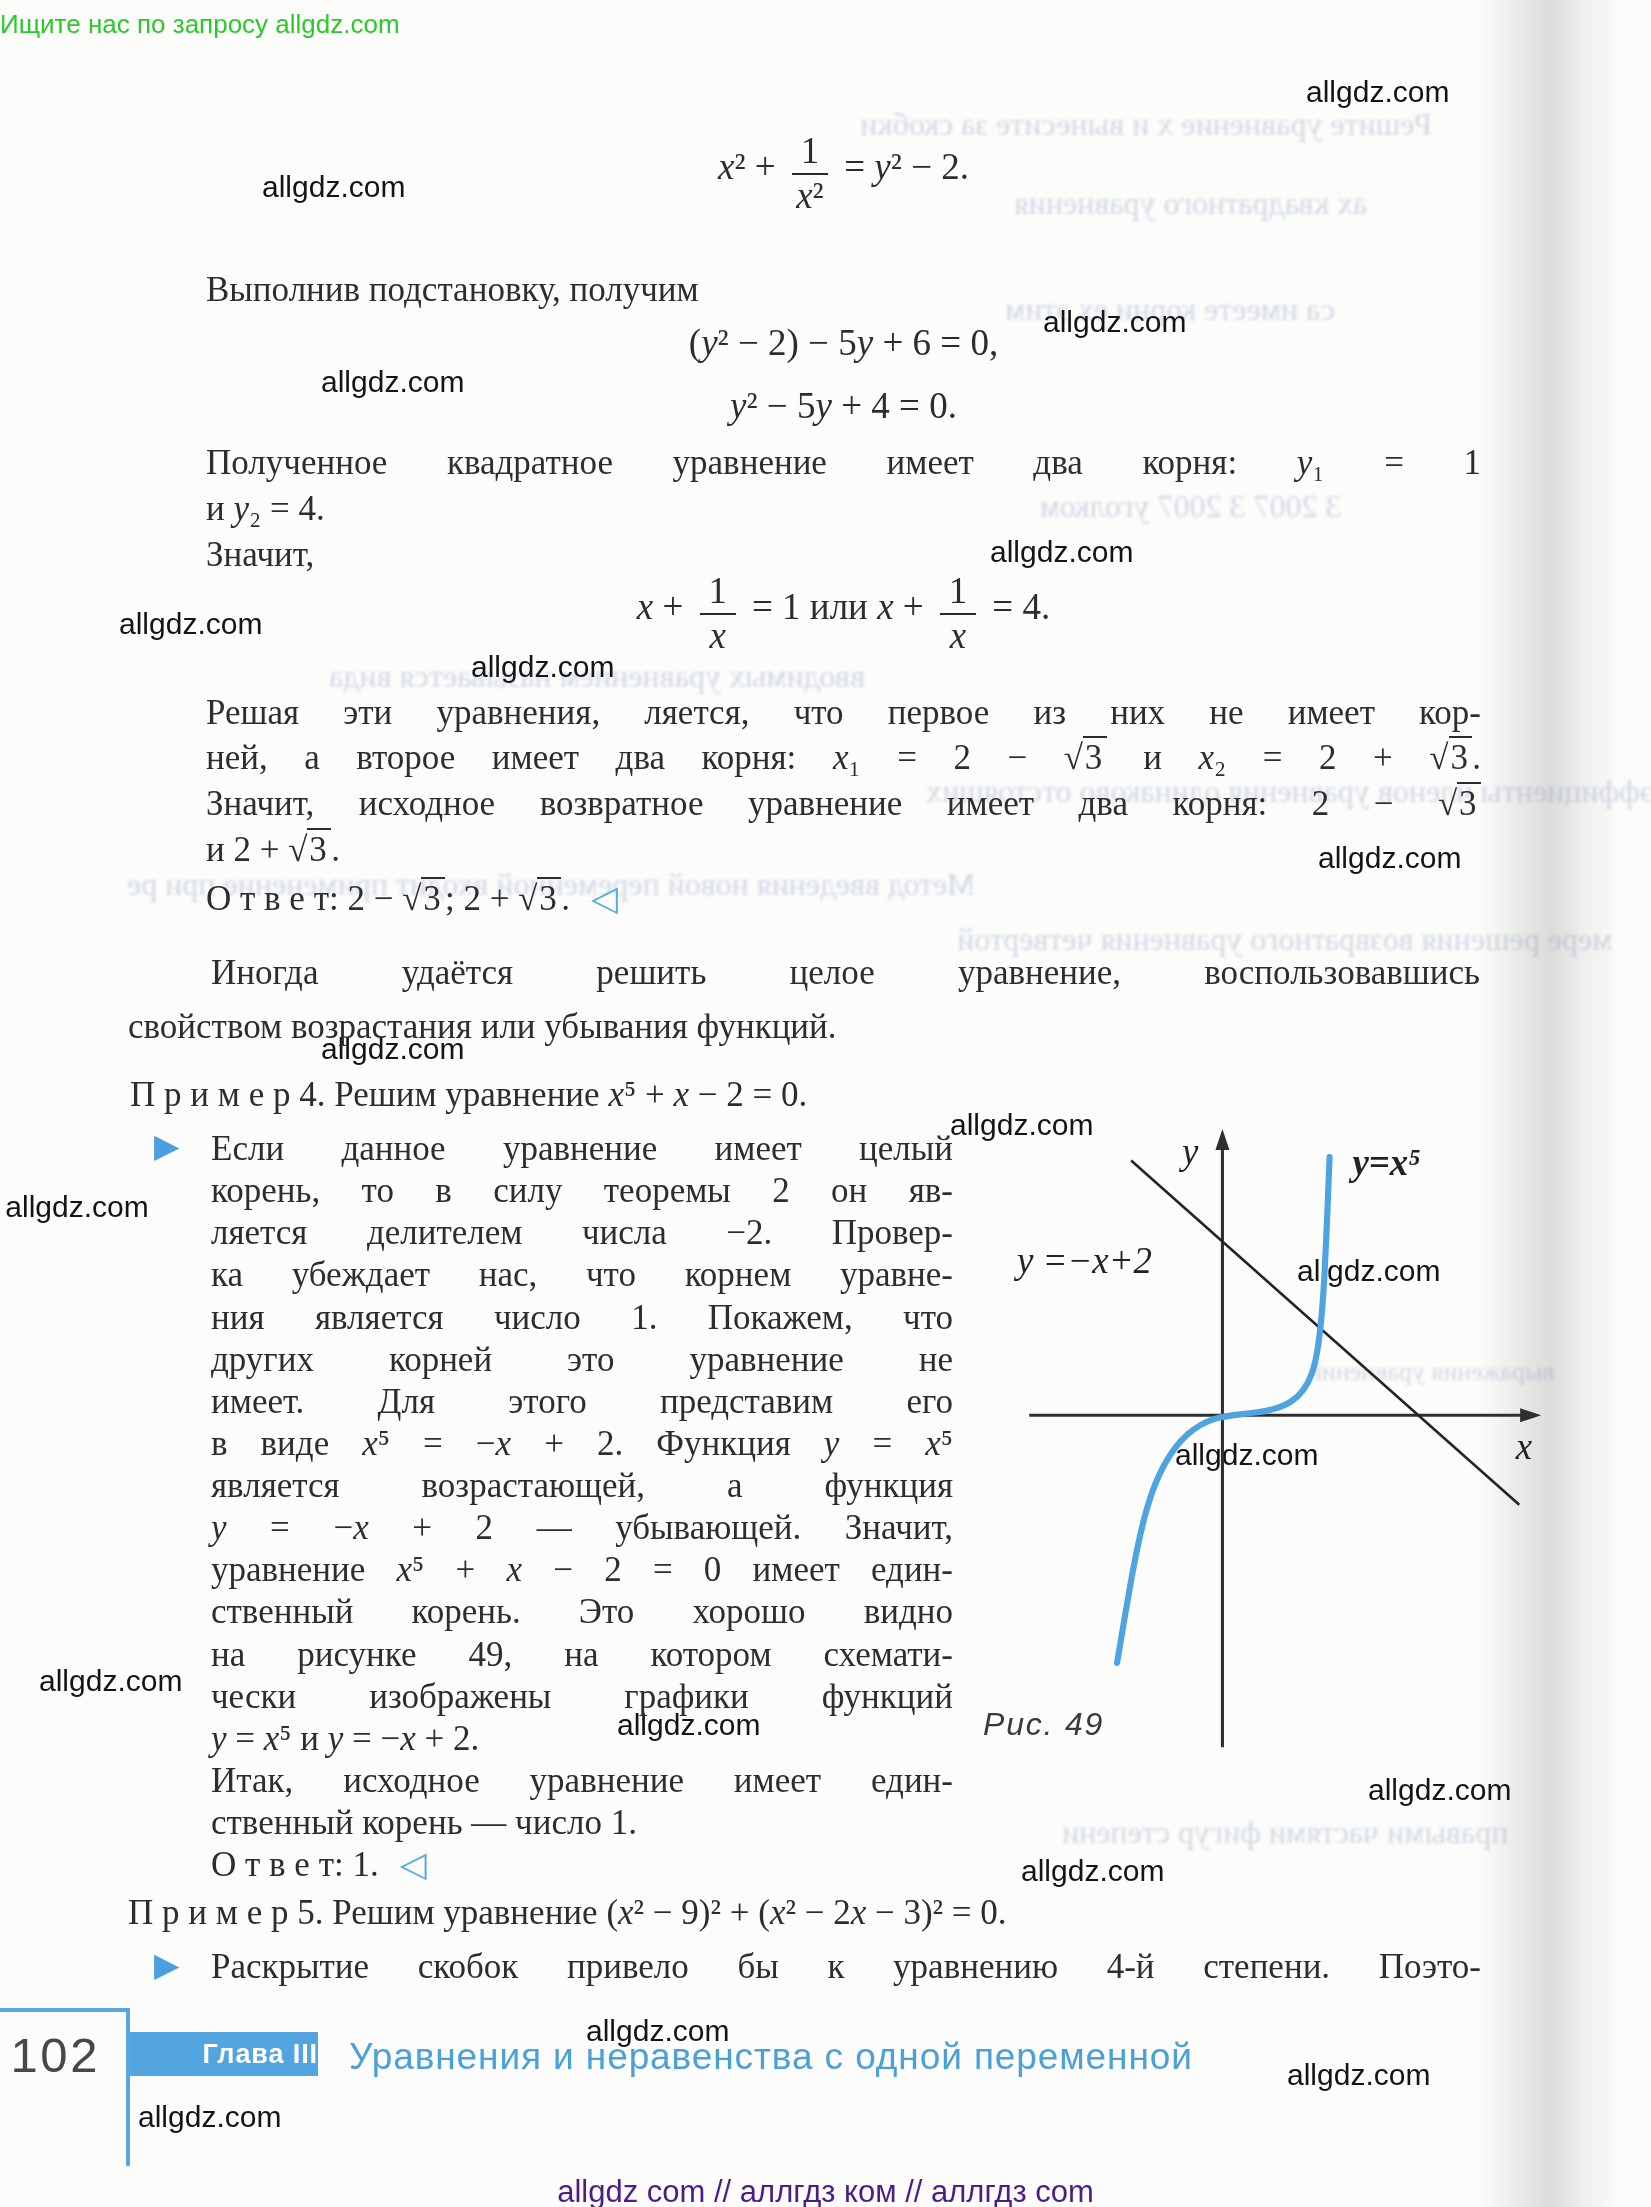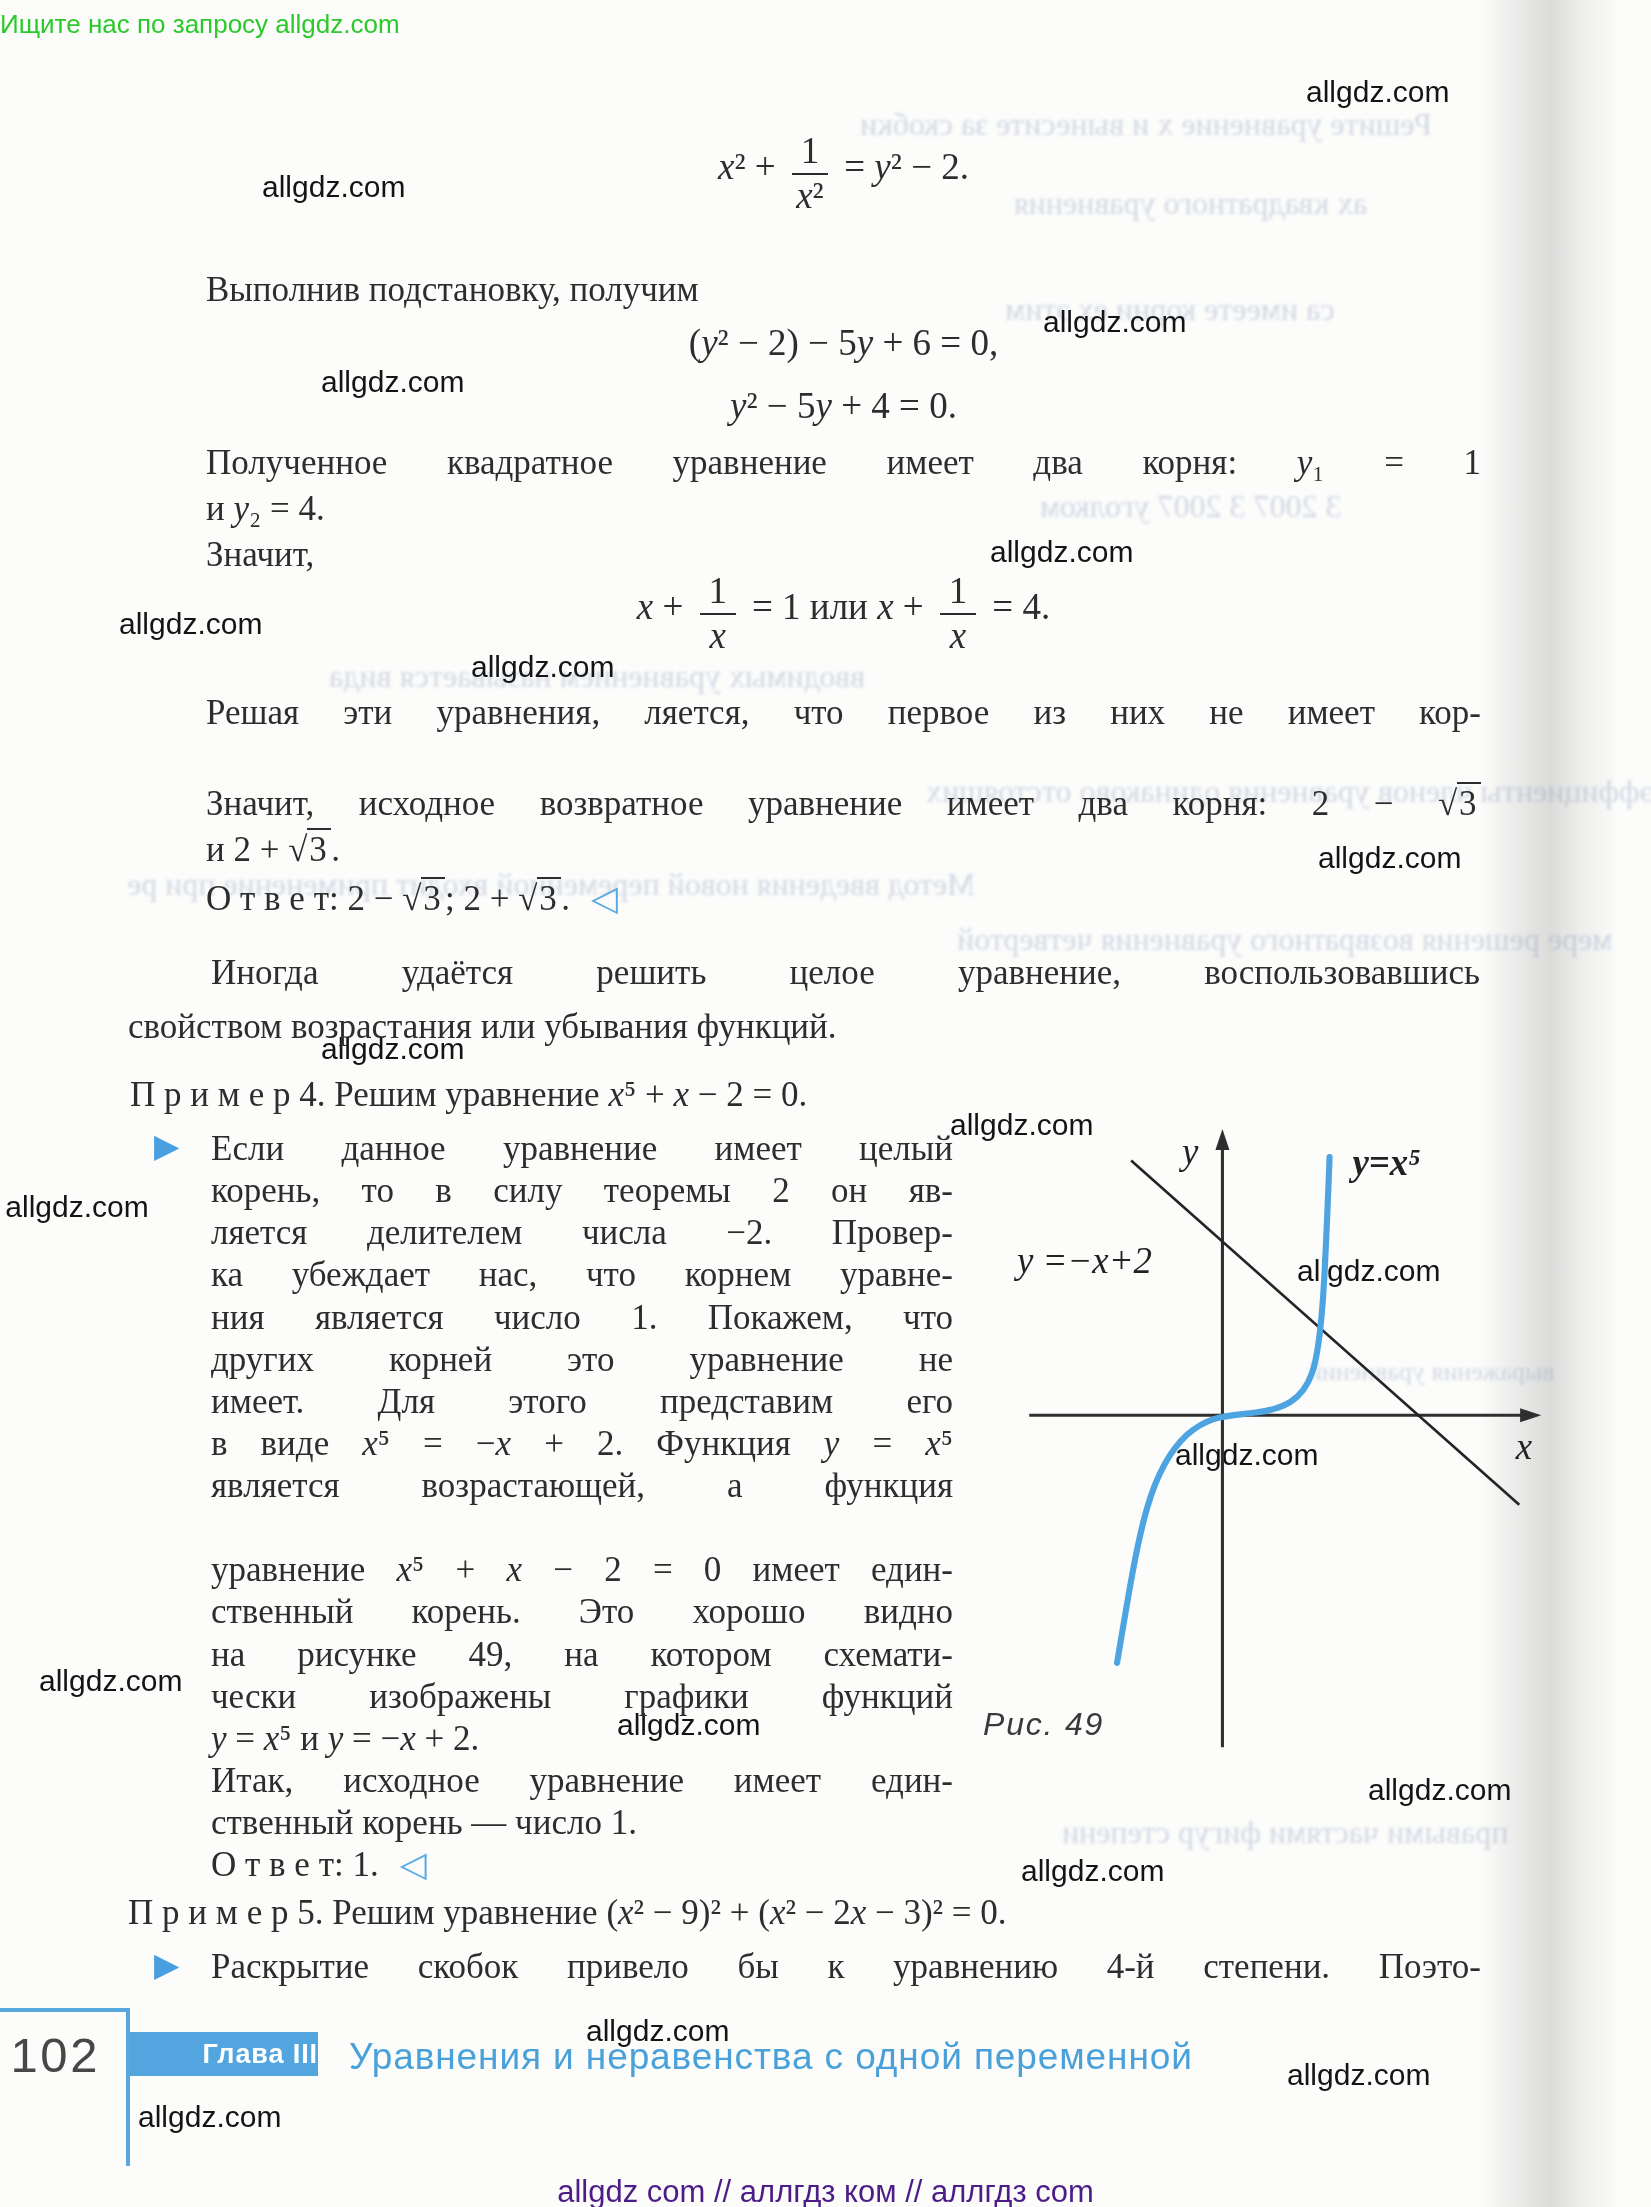--- a/index.html
+++ b/index.html
@@ -78,39 +78,41 @@
 
   <div class="ln eq ctr" style="left:206px;top:132px;width:1275px"><i>x</i>² + <span class="fr"><span class="n">1</span><span class="d"><i>x</i>²</span></span> = <i>y</i>² − 2.</div>
   <div class="ln" style="left:206px;top:269px">Выполнив подстановку, получим</div>
   <div class="ln eq ctr" style="left:206px;top:320px;width:1275px">(<i>y</i>² − 2) − 5<i>y</i> + 6 = 0,</div>
   <div class="ln eq ctr" style="left:206px;top:383px;width:1275px"><i>y</i>² − 5<i>y</i> + 4 = 0.</div>
   <div class="ln j" style="left:206px;top:442px;width:1275px">Полученное квадратное уравнение имеет два корня: <i>y</i>₁ = 1</div>
   <div class="ln" style="left:206px;top:488px">и <i>y</i>₂ = 4.</div>
   <div class="ln" style="left:206px;top:534px">Значит,</div>
   <div class="ln eq ctr" style="left:206px;top:572px;width:1275px"><i>x</i> + <span class="fr"><span class="n">1</span><span class="d"><i>x</i></span></span> = 1 или <i>x</i> + <span class="fr"><span class="n">1</span><span class="d"><i>x</i></span></span> = 4.</div>
   <div class="ln j" style="left:206px;top:692px;width:1275px">Решая эти уравнения, ляется, что первое из них не имеет кор-</div>
+  <div class="ln j" style="left:206px;top:737px;width:1275px">ней, а второе имеет два корня: <i>x</i>₁ = 2 − √<span class="rt">3</span> и <i>x</i>₂ = 2 + √<span class="rt">3</span>.</div>
   <div class="ln j" style="left:206px;top:783px;width:1275px">Значит, исходное возвратное уравнение имеет два корня: 2 − √<span class="rt">3</span></div>
   <div class="ln" style="left:206px;top:829px">и 2 + √<span class="rt">3</span>.</div>
   <div class="ln" style="left:206px;top:878px">О т в е т:  2 − √<span class="rt">3</span>;  2 + √<span class="rt">3</span>. <span class="lt">◁</span></div>
 
   <div class="ln j" style="left:128px;top:952px;width:1352px;text-indent:83px">Иногда удаётся решить целое уравнение, воспользовавшись</div>
   <div class="ln" style="left:128px;top:1006px">свойством возрастания или убывания функций.</div>
 
   <div class="ln" style="left:130px;top:1074px">П р и м е р  4. Решим уравнение <i>x</i>⁵ + <i>x</i> − 2 = 0.</div>
   <div class="mark" style="left:154px;top:1129px">▶</div>
 
   <div class="ln j" style="left:211px;top:1128px;width:742px">Если данное уравнение имеет целый</div>
   <div class="ln j" style="left:211px;top:1170px;width:742px">корень, то в силу теоремы 2 он яв-</div>
   <div class="ln j" style="left:211px;top:1212px;width:742px">ляется делителем числа −2. Провер-</div>
   <div class="ln j" style="left:211px;top:1254px;width:742px">ка убеждает нас, что корнем уравне-</div>
   <div class="ln j" style="left:211px;top:1297px;width:742px">ния является число 1. Покажем, что</div>
   <div class="ln j" style="left:211px;top:1381px;width:742px">имеет. Для этого представим его</div>
   <div class="ln j" style="left:211px;top:1339px;width:742px">других корней это уравнение не</div>
   <div class="ln j" style="left:211px;top:1423px;width:742px">в виде <i>x</i>⁵ = −<i>x</i> + 2. Функция <i>y</i> = <i>x</i>⁵</div>
   <div class="ln j" style="left:211px;top:1465px;width:742px">является возрастающей, а функция</div>
+  <div class="ln j" style="left:211px;top:1507px;width:742px"><i>y</i> = −<i>x</i> + 2 — убывающей. Значит,</div>
   <div class="ln j" style="left:211px;top:1549px;width:742px">уравнение <i>x</i>⁵ + <i>x</i> − 2 = 0 имеет един-</div>
   <div class="ln j" style="left:211px;top:1591px;width:742px">ственный корень. Это хорошо видно</div>
   <div class="ln j" style="left:211px;top:1634px;width:742px">на рисунке 49, на котором схемати-</div>
   <div class="ln j" style="left:211px;top:1676px;width:742px">чески изображены графики функций</div>
   <div class="ln" style="left:211px;top:1718px"><i>y</i> = <i>x</i>⁵ и <i>y</i> = −<i>x</i> + 2.</div>
   <div class="ln j" style="left:211px;top:1760px;width:742px">Итак, исходное уравнение имеет един-</div>
   <div class="ln" style="left:211px;top:1802px">ственный корень — число 1.</div>
   <div class="ln" style="left:211px;top:1844px">О т в е т:  1. <span class="lt">◁</span></div>
 
   <svg style="position:absolute;left:966px;top:1099px" width="584" height="657" viewBox="0 0 665 748">

